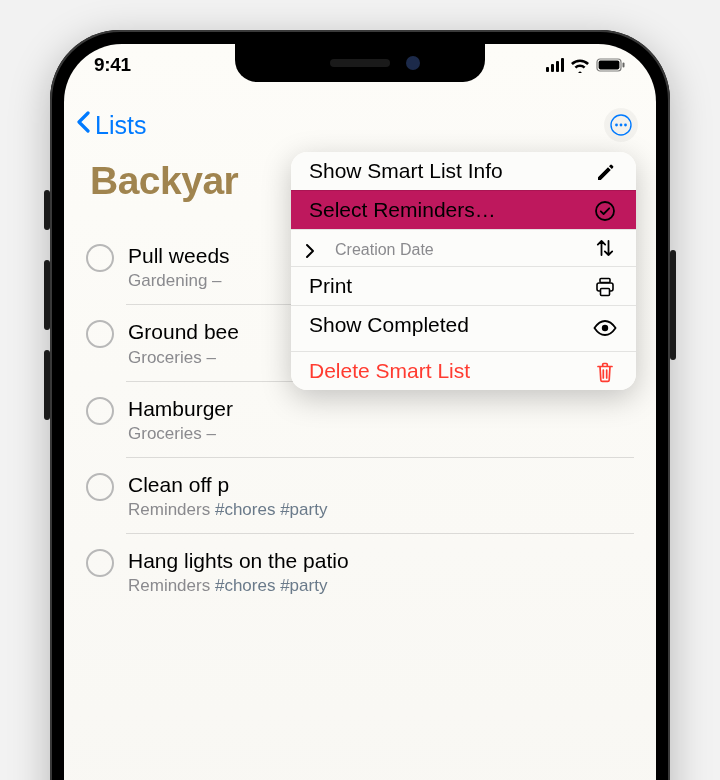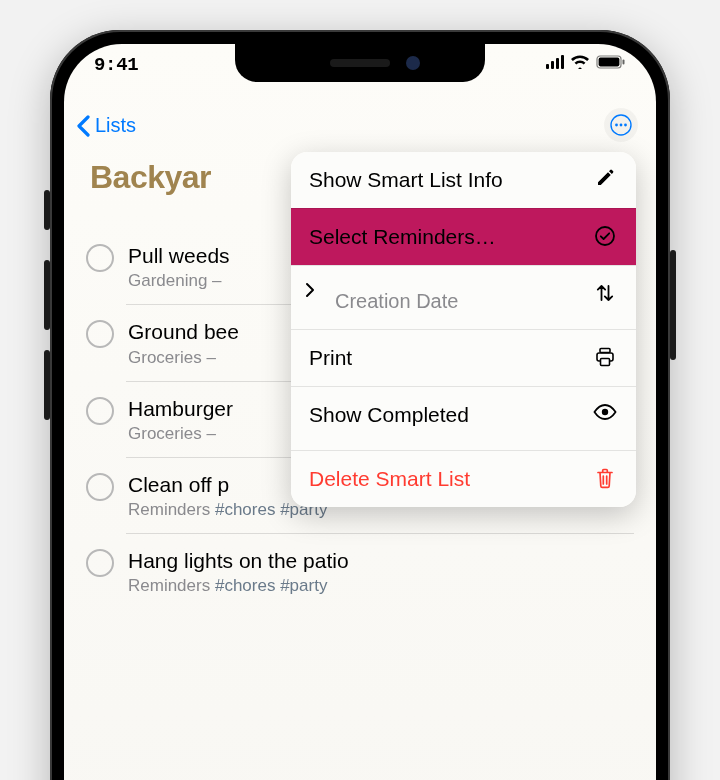--- a/index.html
+++ b/index.html
@@ -65,30 +65,29 @@
     .camera {
       width: 14px;
       height: 14px;
       background: #1c2a4a;
       border-radius: 50%;
       position: absolute;
       right: 65px;
     }
     .status-bar {
       position: absolute;
-      top: 10px;
+      top: 4px;
       left: 0;
       right: 0;
       height: 34px;
       display: flex;
       justify-content: space-between;
-      align-items: flex-start;
+      align-items: center;
       padding: 0 30px;
       z-index: 40;
-      font-family: Liberation Mono, monospace;
     }
     .status-time {
       font-size: 19px;
       font-weight: 600;
       color: #000;
       letter-spacing: -0.3px;
     }
     .status-icons {
       display: flex;
       align-items: center;
@@ -103,40 +102,40 @@
       top: 56px;
       left: 0; right: 0;
       height: 50px;
       display: flex;
       align-items: center;
       justify-content: space-between;
       padding: 0 18px 0 12px;
     }
     .back-btn {
       display: flex;
-      align-items: flex-end;
+      align-items: flex-start;
       gap: 4px;
       color: #007aff;
-      font-size: 20px;
+      font-size: 25px;
     }
     .more-btn {
       width: 34px;
       height: 34px;
       border-radius: 50%;
       background: rgba(0,0,0,0.04);
       display: flex;
       align-items: center;
       justify-content: center;
       color: #007aff;
     }
     .page-title {
       position: absolute;
       top: 115px;
       left: 26px;
-      font-size: 32px;
+      font-size: 39px;
       font-weight: 700;
       color: #a0844f;
       letter-spacing: -0.5px;
     }
     .list-area {
       position: absolute;
       top: 190px;
       left: 0;
       right: 0;
       padding: 0 22px 0 22px;
@@ -186,32 +185,32 @@
       width: 345px;
       background: rgba(252,252,250,0.97);
       backdrop-filter: blur(10px);
       border-radius: 16px;
       box-shadow: 0 8px 30px rgba(0,0,0,0.22);
       overflow: hidden;
       z-index: 60;
     }
     .menu-row {
       display: flex;
-      align-items: flex-start;
+      align-items: flex-end;
       justify-content: space-between;
-      padding: 16px 18px;
+      padding: 7px 18px;
       font-size: 21px;
       color: #000;
       gap: 12px;
     }
     .menu-row + .menu-row { border-top: 1px solid rgba(0,0,0,0.10); }
     .menu-row.sel { background: #be185d; }
     .menu-row.danger { color: #ff3b30; margin-top: 7px; }
     .menu-row .txt { flex: 1; }
-    .menu-row .sub { font-size: 20px; color: #8a8a8e; margin-top:8px; }
+    .menu-row .sub { font-size: 16px; color: #8a8a8e; margin-top:1px; }
     .menu-row .ic { width: 26px; display:flex; justify-content:center; color:#000; }
     .menu-row.danger .ic { color:#ff3b30; }
     .menu-row.with-chev { padding-left: 10px; }
     .chev-left {
       width: 18px;
       display: flex;
       align-items: center;
       justify-content: center;
       color: #000;
       margin-right: 4px;

